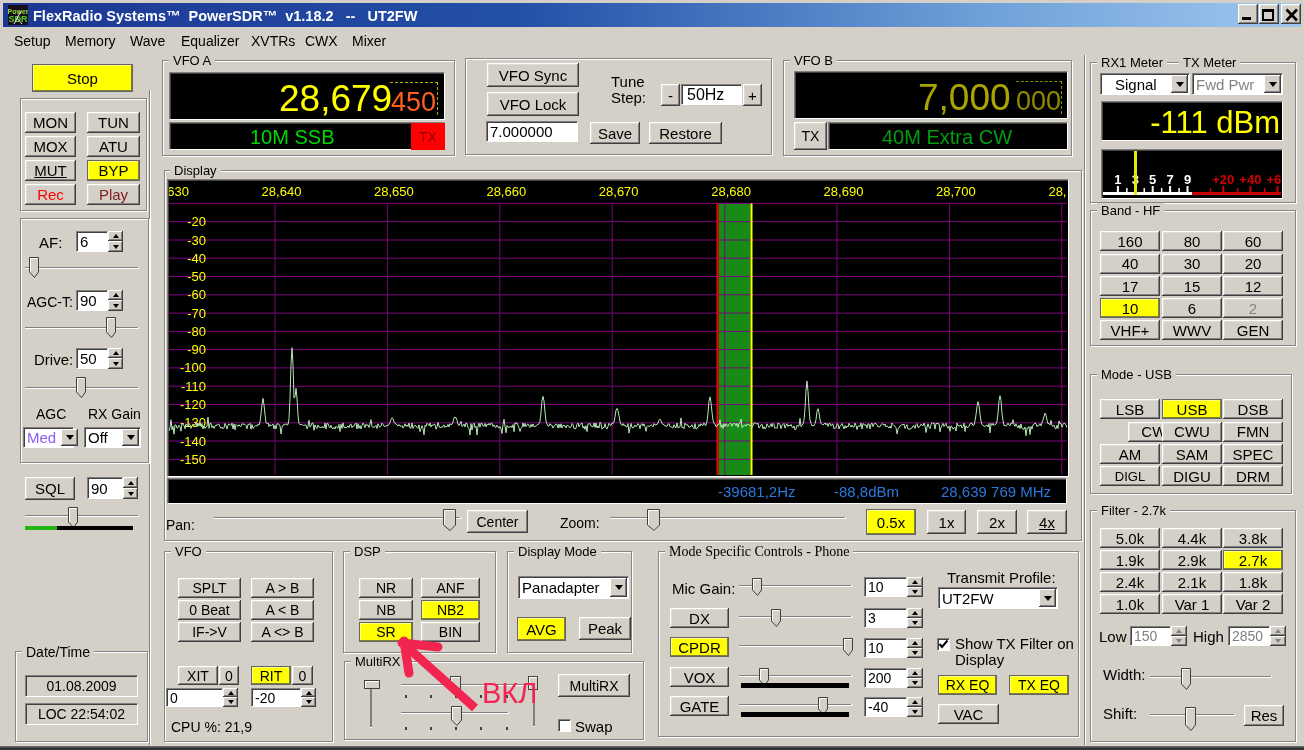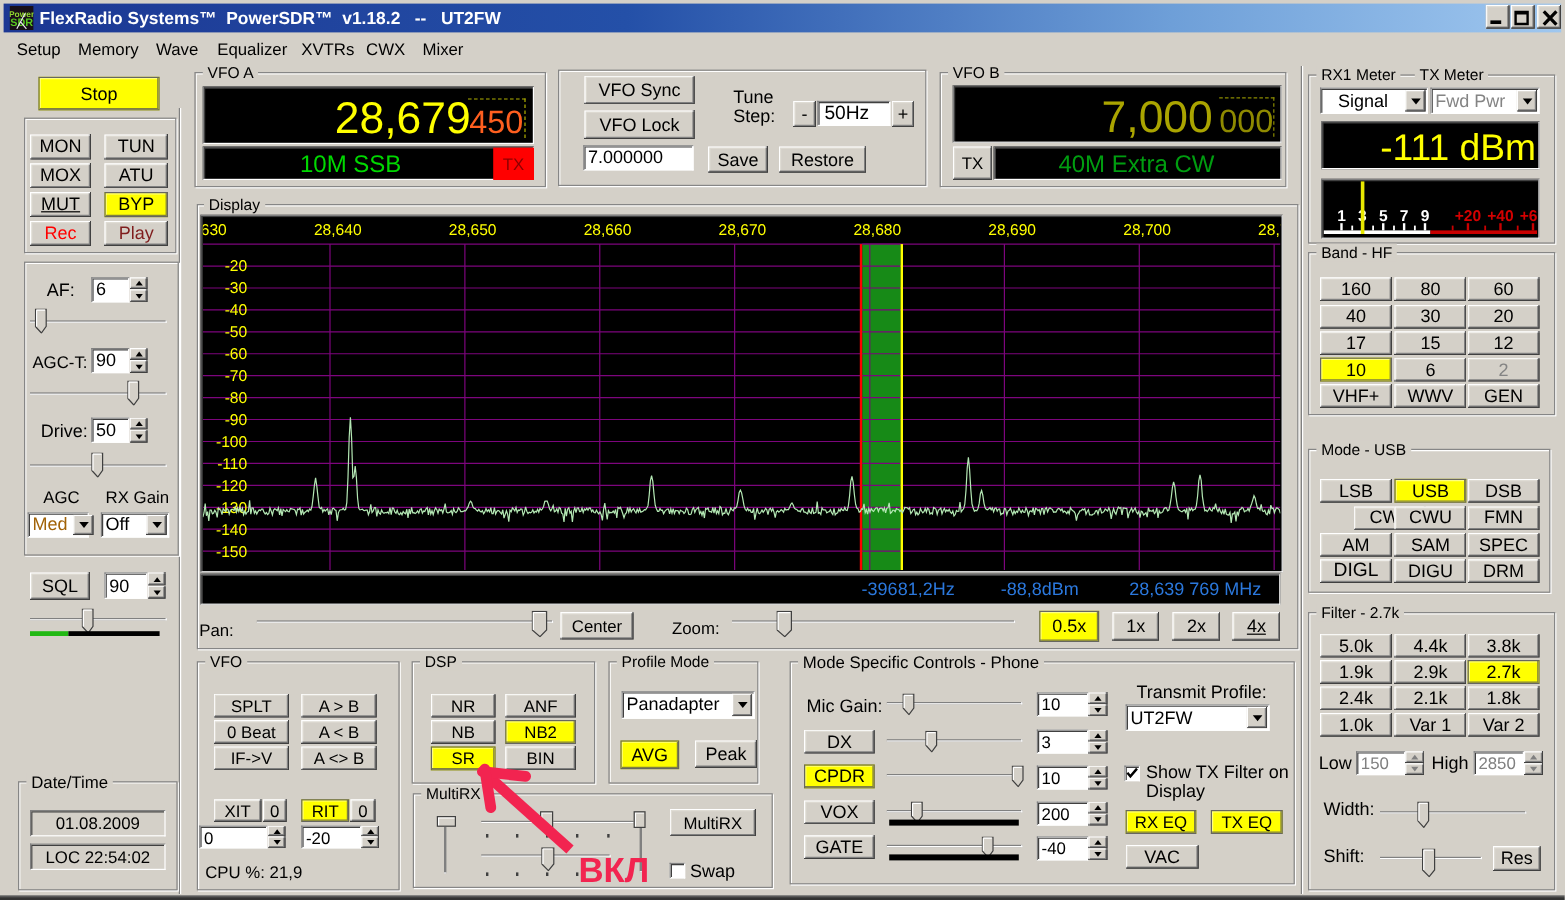--- a/index.html
+++ b/index.html
@@ -95,21 +95,21 @@
 <div class="spin" style="left:108px;top:358px;width:15px;height:11px;">
     <div class="tri-dn" style="border-top-color:#000"></div>
   </div>
 <div class="abs" style="left:25px;top:387px;width:114px;height:2px;background:#808080;border-bottom:1px solid #fff;border-right:1px solid #fff;"></div>
 <svg class="abs" style="left:76px;top:377px" width="11" height="21">
 <path d="M0.5 0.5 H9.5 V15 L5.5 20.5 L0.5 15 Z" fill="#d4d0c8" stroke="#404040" stroke-width="1"></path>
 <path d="M1.5 1.5 H8.5 M1.5 1.5 V15" stroke="#fff" stroke-width="1" fill="none"></path>
   </svg>
 <div class="lab" style="left:36px;top:406px;font-size:14px;">AGC</div>
 <div class="lab" style="left:88px;top:406px;font-size:14px;">RX Gain</div>
-<div class="fld" style="left:23px;top:427px;width:51px;height:21px;font-size:15px;color:#a16207;justify-content:flex-start;padding-left:3px;">Med</div>
+<div class="fld" style="left:23px;top:427px;width:51px;height:21px;font-size:15px;color:#8b5cf6;justify-content:flex-start;padding-left:3px;">Med</div>
 <div class="ddb" style="left:61px;top:429px;width:17px;height:17px;">
     <div class="tri-dd"></div>
   </div>
 <div class="fld" style="left:84px;top:427px;width:57px;height:21px;font-size:15px;color:#000;justify-content:flex-start;padding-left:3px;">Off</div>
 <div class="ddb" style="left:122px;top:429px;width:17px;height:17px;">
     <div class="tri-dd"></div>
   </div>
 <div class="btn" style="left:25px;top:477px;width:50px;height:23px;font-size:15px;">SQL</div>
 <div class="fld" style="left:87px;top:477px;width:36px;height:22px;font-size:15px;color:#000;justify-content:flex-start;padding-left:3px;">90</div>
 <div class="spin" style="left:123px;top:477px;width:15px;height:11px;">
@@ -280,21 +280,21 @@
 <div class="lab" style="left:171px;top:719px;font-size:14px;">CPU %: 21,9</div>
 <div class="grp" style="left:343px;top:551px;width:153px;height:102px;"></div>
 <div class="grplab" style="left:350px;top:544px;font-size:13px;">DSP</div>
 <div class="btn" style="left:359px;top:578px;width:54px;height:20px;font-size:14px;">NR</div>
 <div class="btn" style="left:421px;top:578px;width:59px;height:20px;font-size:14px;">ANF</div>
 <div class="btn" style="left:359px;top:600px;width:54px;height:20px;font-size:14px;">NB</div>
 <div class="yel" style="left:421px;top:600px;width:59px;height:20px;font-size:14px;">NB2</div>
 <div class="yel" style="left:359px;top:622px;width:54px;height:20px;font-size:14px;">SR</div>
 <div class="btn" style="left:421px;top:622px;width:59px;height:20px;font-size:14px;">BIN</div>
 <div class="grp" style="left:507px;top:551px;width:125px;height:102px;"></div>
-<div class="grplab" style="left:514px;top:544px;font-size:13px;">Profile Mode</div>
+<div class="grplab" style="left:514px;top:544px;font-size:13px;">Display Mode</div>
 <div class="fld" style="left:518px;top:576px;width:111px;height:23px;font-size:15px;color:#000;justify-content:flex-start;padding-left:3px;">Panadapter</div>
 <div class="ddb" style="left:610px;top:578px;width:17px;height:19px;">
     <div class="tri-dd"></div>
   </div>
 <div class="yel" style="left:517px;top:617px;width:49px;height:24px;font-size:15px;">AVG</div>
 <div class="btn" style="left:579px;top:617px;width:52px;height:23px;font-size:15px;">Peak</div>
 <div class="grp" style="left:344px;top:661px;width:300px;height:79px;"></div>
 <div class="grplab" style="left:351px;top:654px;font-size:13px;">MultiRX</div>
 <div class="abs" style="left:370px;top:688px;width:2px;height:40px;background:#808080;border-bottom:1px solid #fff;"></div>
 <div class="abs" style="left:364px;top:680px;width:16px;height:9px;background:#d4d0c8;border:1px solid #404040;box-shadow:inset 1px 1px 0 #fff;"></div>
@@ -318,23 +318,23 @@
 <div class="abs" style="left:533px;top:690px;width:2px;height:37px;background:#808080;border-bottom:1px solid #fff;"></div>
 <div class="abs" style="left:528px;top:676px;width:10px;height:14px;background:#d4d0c8;border:1px solid #404040;box-shadow:inset 1px 1px 0 #fff;"></div>
 <div class="btn" style="left:558px;top:674px;width:72px;height:23px;font-size:14px;">MultiRX</div>
 <div class="cb" style="left:558px;top:719px;"></div>
 <div class="lab" style="left:575px;top:718px;font-size:15px;">Swap</div>
 <svg class="abs" style="left:395px;top:635px" width="170" height="80">
 <path d="M11 11 L80 73" stroke="#f22450" stroke-width="9"></path>
 <path d="M7 8 L43 12" stroke="#f22450" stroke-width="9" stroke-linecap="round"></path>
 <path d="M9 6 L14 38" stroke="#f22450" stroke-width="9" stroke-linecap="round"></path>
 </svg>
-<div class="lab" style="left:482px;top:710px;font-size:29px;font-weight:bold;color:#f22450;">ВКЛ</div>
+<div class="lab" style="left:482px;top:677px;font-size:29px;font-weight:normal;color:#f22450;">ВКЛ</div>
 <div class="grp" style="left:658px;top:551px;width:421px;height:186px;"></div>
-<div class="grplab" style="left:665px;top:544px;font-size:14px;">Mode Specific Controls - Phone</div>
+<div class="grplab" style="left:665px;top:544px;font-size:14px;font-family:Liberation Serif, serif;">Mode Specific Controls - Phone</div>
 <div class="lab" style="left:672px;top:580px;font-size:15px;">Mic Gain:</div>
 <div class="abs" style="left:739px;top:585px;width:113px;height:2px;background:#808080;border-bottom:1px solid #fff;border-right:1px solid #fff;"></div>
 <svg class="abs" style="left:752px;top:578px" width="11" height="18">
 <path d="M0.5 0.5 H9.5 V12 L5.5 17.5 L0.5 12 Z" fill="#d4d0c8" stroke="#404040" stroke-width="1"></path>
 <path d="M1.5 1.5 H8.5 M1.5 1.5 V12" stroke="#fff" stroke-width="1" fill="none"></path>
   </svg>
 <div class="fld" style="left:864px;top:577px;width:43px;height:20px;font-size:14px;color:#000;justify-content:flex-start;padding-left:3px;">10</div>
 <div class="spin" style="left:907px;top:577px;width:16px;height:10px;">
     <div class="tri-up" style="border-bottom-color:#000"></div>
   </div>
@@ -473,21 +473,21 @@
 <div class="grplab" style="left:1097px;top:367px;font-size:13px;">Mode - USB</div>
 <div class="btn" style="left:1100px;top:399px;width:60px;height:20px;font-size:15px;">LSB</div>
 <div class="yel" style="left:1162px;top:399px;width:60px;height:20px;font-size:15px;">USB</div>
 <div class="btn" style="left:1223px;top:399px;width:60px;height:20px;font-size:15px;">DSB</div>
 <div class="btn" style="left:1100px;top:421.5px;width:60px;height:20px;font-size:15px;margin-left:28px;">CWL</div>
 <div class="btn" style="left:1162px;top:421.5px;width:60px;height:20px;font-size:15px;">CWU</div>
 <div class="btn" style="left:1223px;top:421.5px;width:60px;height:20px;font-size:15px;">FMN</div>
 <div class="btn" style="left:1100px;top:444px;width:60px;height:20px;font-size:15px;">AM</div>
 <div class="btn" style="left:1162px;top:444px;width:60px;height:20px;font-size:15px;">SAM</div>
 <div class="btn" style="left:1223px;top:444px;width:60px;height:20px;font-size:15px;">SPEC</div>
-<div class="btn" style="left:1100px;top:466px;width:60px;height:20px;font-size:16px;">DIGL</div>
+<div class="btn" style="left:1100px;top:466px;width:60px;height:20px;font-size:13px;">DIGL</div>
 <div class="btn" style="left:1162px;top:466px;width:60px;height:20px;font-size:15px;">DIGU</div>
 <div class="btn" style="left:1223px;top:466px;width:60px;height:20px;font-size:15px;">DRM</div>
 <div class="grp" style="left:1090px;top:510px;width:206px;height:232px;"></div>
 <div class="grplab" style="left:1097px;top:503px;font-size:13px;">Filter - 2.7k</div>
 <div class="btn" style="left:1100px;top:528px;width:60px;height:20px;font-size:15px;">5.0k</div>
 <div class="btn" style="left:1162px;top:528px;width:60px;height:20px;font-size:15px;">4.4k</div>
 <div class="btn" style="left:1223px;top:528px;width:60px;height:20px;font-size:15px;">3.8k</div>
 <div class="btn" style="left:1100px;top:550px;width:60px;height:20px;font-size:15px;">1.9k</div>
 <div class="btn" style="left:1162px;top:550px;width:60px;height:20px;font-size:15px;">2.9k</div>
 <div class="yel" style="left:1223px;top:550px;width:60px;height:20px;font-size:15px;">2.7k</div>

